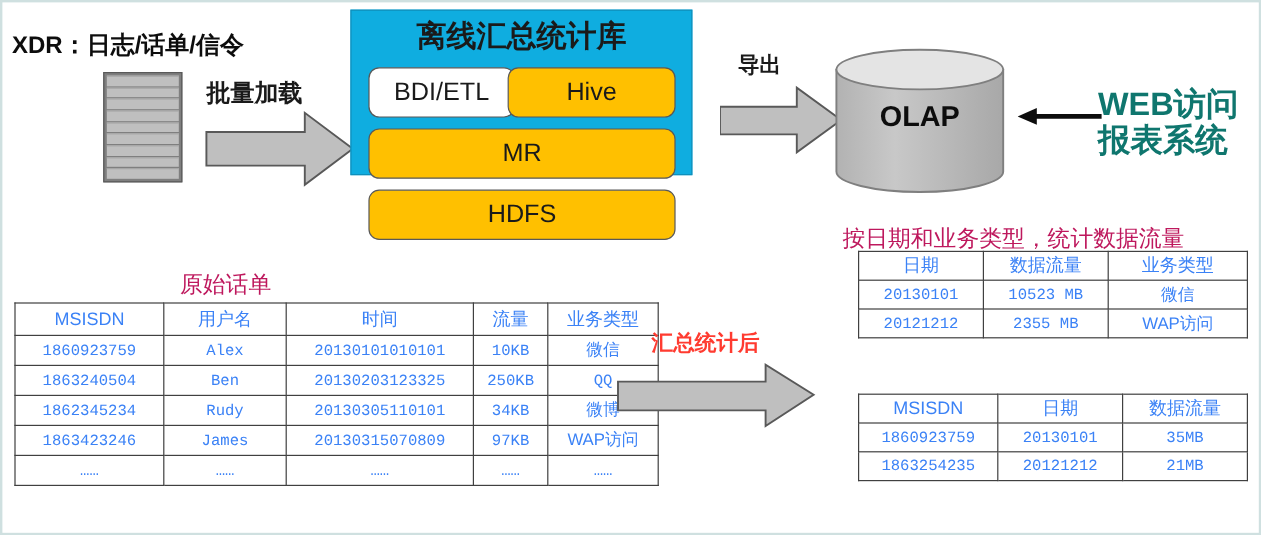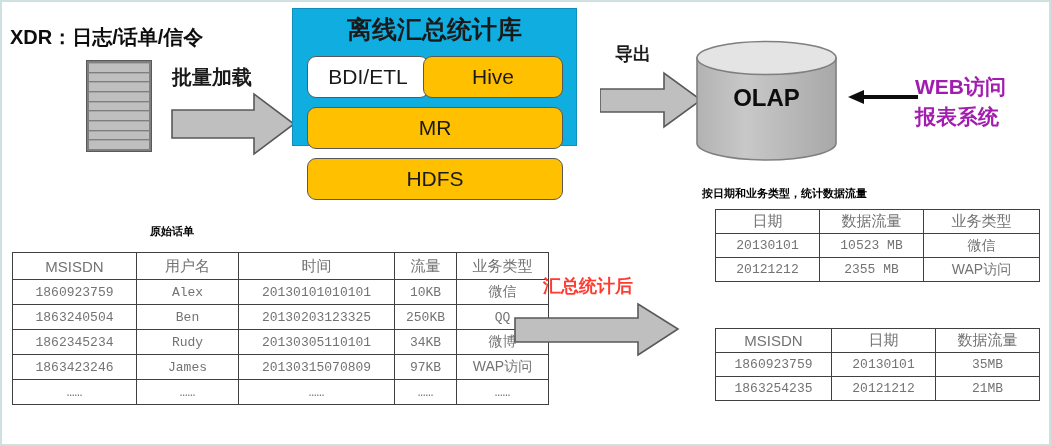--- a/index.html
+++ b/index.html
@@ -92,44 +92,44 @@
     position: absolute; left: 0; top: 44px; width: 143px;
     text-align: center;
     font-size: 24px; font-weight: bold; color: #0d0d0d;
     white-space: nowrap;
   }
 
   
   #web-access-arrow { left: 846px; top: 84px; }
   #web-access-text {
     left: 913px; top: 70px;
-    font-size: 21px; font-weight: bold; color: #a21caf;
+    font-size: 27px; font-weight: bold; color: #0f766e;
     line-height: 30px; white-space: nowrap;
   }
 
   
   .red-heading {
-    font-size: 11px; font-weight: bold; color: #000000;
+    font-size: 19px; font-weight: normal; color: #be185d;
     white-space: nowrap;
   }
   #label-raw-cdr { left: 148px; top: 222px; }
   #heading-by-date { left: 700px; top: 184px; }
   #heading-by-user { left: 712px; top: 303px; }
 
   
   table.grid {
     border-collapse: collapse;
     background: #ffffff;
     font-family: "Liberation Serif", "DejaVu Serif", serif;
   }
   table.grid td, table.grid th {
     border: 1px solid #404040;
     text-align: center;
     font-weight: normal;
-    color: #737373;
+    color: #3b82f6;
     white-space: nowrap;
   }
   table.grid thead td {
     font-family: "Liberation Sans", "DejaVu Sans", sans-serif;
     font-size: 15px;
   }
   table.grid tbody td {
     font-family: "Liberation Mono", "DejaVu Sans Mono", monospace;
     font-size: 13px;
     margin-top: 36px;

